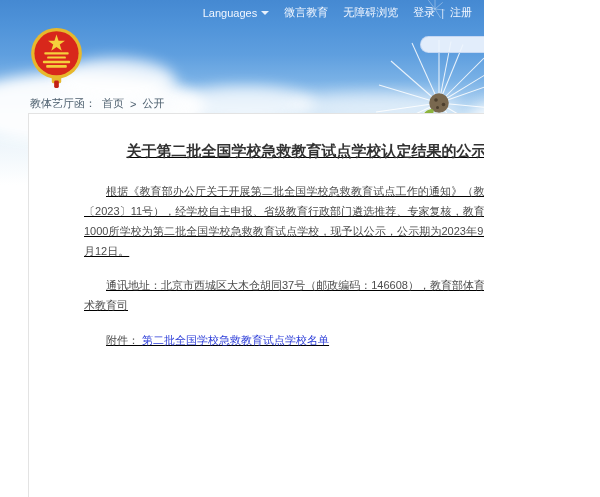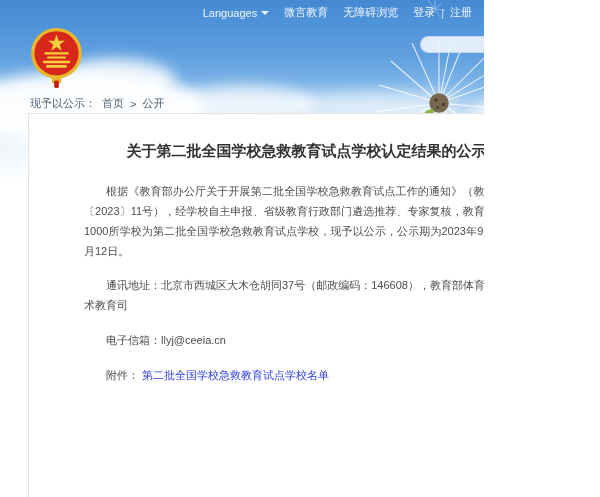--- a/index.html
+++ b/index.html
@@ -67,21 +67,21 @@
     position:absolute; left:30px; top:96px; font-size:11px; color:#4e606f;
     display:flex; align-items:center; gap:6px;
   }
   .breadcrumb a { color:#4e606f; text-decoration:none; cursor:pointer; }
 
   
   .panel {
     position:absolute; left:28px; top:113px; width:557px; height:390px;
     background:#fff; border:1px solid #e3e3e3; border-bottom:none;
   }
-  .article { padding:28px 55px 0; }
+  .article { padding:28px 55px 0;text-decoration:underline; }
   .article-title {
     font-size:15px; font-weight:bold; color:#333; text-align:center;
     line-height:17px; margin:0 0 22px;
   }
   .article p {
     font-size:11px; color:#4d4d4d; line-height:20px; margin:0 0 14px;
   }
   .p-body { text-align:justify; text-indent:2em; }
   .p-line { text-indent:2em; margin-bottom:15px !important; }
   .attach-link { color:#2a3bd8; text-decoration:none; cursor:pointer;text-align:right; }
@@ -180,34 +180,33 @@
     <input type="text" value="" style="">
     <button class="search-btn">
       <svg width="11" height="11" viewBox="0 0 12 12">
         <circle cx="5" cy="5" r="3.6" fill="none" stroke="#6e86c8" stroke-width="1.4"></circle>
         <line x1="7.8" y1="7.8" x2="11" y2="11" stroke="#6e86c8" stroke-width="1.4" stroke-linecap="round"></line>
       </svg>
     </button>
   </div>
 
   <div class="breadcrumb">
-    <span>现予以公示：</span>
+    <span>教体艺厅函：</span>
     <a>首页</a>
     <span>&gt;</span>
     <a>公开</a>
   </div>
 
   <div class="panel">
     <div class="article">
       <h1 class="article-title">关于第二批全国学校急救教育试点学校认定结果的公示</h1>
 
       <p class="p-body">根据《教育部办公厅关于开展第二批全国学校急救教育试点工作的通知》（教体艺厅函〔2023〕11号），经学校自主申报、省级教育行政部门遴选推荐、专家复核，教育部拟认定1000所学校为第二批全国学校急救教育试点学校，现予以公示，公示期为2023年9月6日至9月12日。</p>
 
       <p class="p-line">通讯地址：北京市西城区大木仓胡同37号（邮政编码：146608），教育部体育卫生与艺术教育司</p>
-      <p class="p-line">电子信箱：llyj@ceeia.cn</p>
 
       <p class="p-line">
         <span>附件：</span>
         <a class="attach-link">第二批全国学校急救教育试点学校名单</a>
       </p>
 
     </div>
   </div>
 
 </div>

